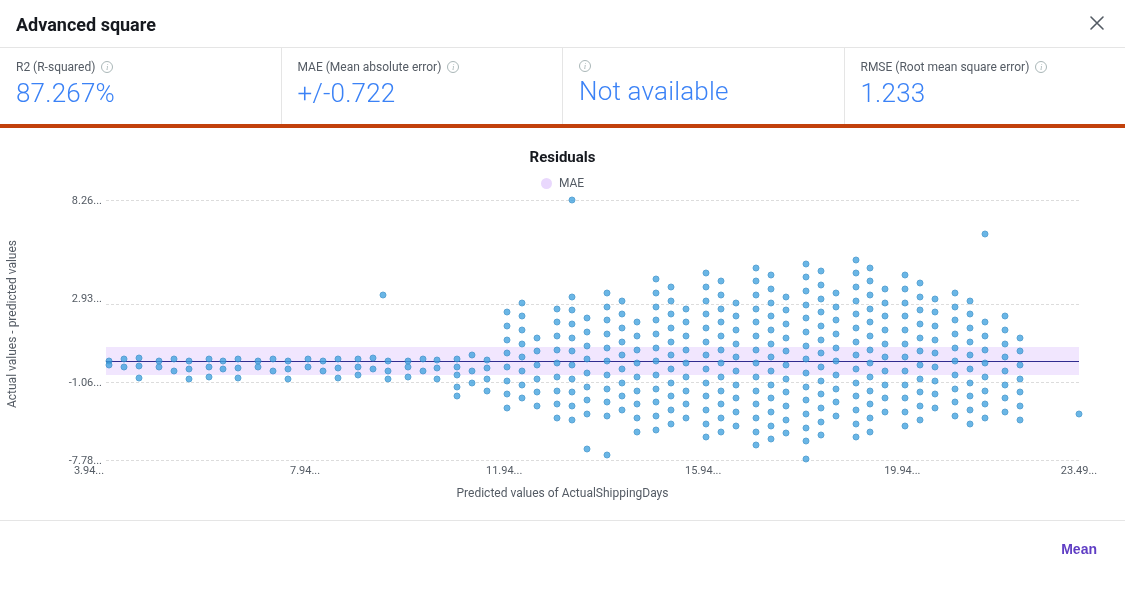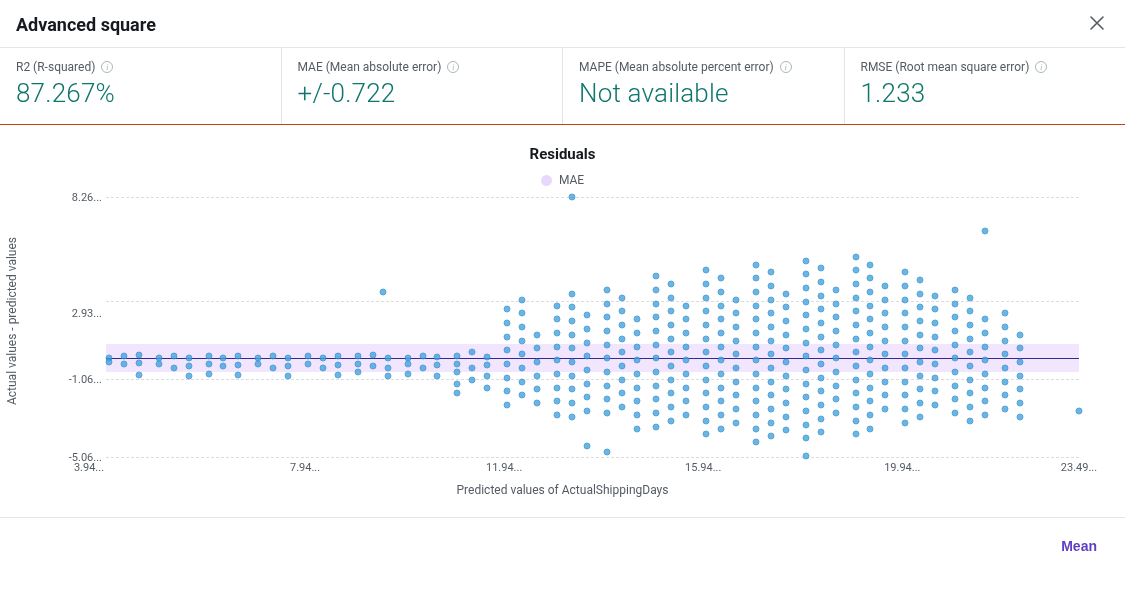--- a/index.html
+++ b/index.html
@@ -30,40 +30,40 @@
   }
   .close-x {
     cursor: pointer;
     color: #545b64;
     width: 20px;
     height: 20px;
     line-height: 1;
   }
   .metrics-row {
     display: flex;
-    border-bottom: 1px solid #c2410c;
+    border-bottom: 4px solid #c2410c;
   }
   .metric {
     flex: 1;
     padding: 12px 16px 16px 16px;
     border-right: 1px solid #e5e5e5;
   }
   .metric:last-child { border-right: none; }
   .metric-label {
     font-size: 12px;
     color: #545b64;
     display: flex;
     align-items: center;
     gap: 6px;
     margin-bottom: 4px;
   }
   .metric-value {
     font-size: 26px;
     font-weight: 300;
-    color: #0f766e;
+    color: #3b82f6;
     letter-spacing: 0.2px;
   }
   .info-icon {
     width: 12px;
     height: 12px;
     border: 1px solid #aab7b8;
     border-radius: 50%;
     display: inline-flex;
     align-items: center;
     justify-content: center;
@@ -228,21 +228,20 @@
     </div>
     <div class="metric">
       <div class="metric-label">
         <span>MAE (Mean absolute error)</span>
         <span class="info-icon">i</span>
       </div>
       <div class="metric-value">+/-0.722</div>
     </div>
     <div class="metric">
       <div class="metric-label">
-        <span>MAPE (Mean absolute percent error)</span>
         <span class="info-icon">i</span>
       </div>
       <div class="metric-value">Not available</div>
     </div>
     <div class="metric">
       <div class="metric-label">
         <span>RMSE (Root mean square error)</span>
         <span class="info-icon">i</span>
       </div>
       <div class="metric-value">1.233</div>
@@ -662,23 +661,23 @@
           <div class="pt" style="left: 898.843px; top: 211.982px;"></div>
           <div class="pt" style="left: 913.774px; top: 137.808px;"></div>
           <div class="pt" style="left: 913.774px; top: 151.471px;"></div>
           <div class="pt" style="left: 913.774px; top: 165.135px;"></div>
           <div class="pt" style="left: 913.774px; top: 178.799px;"></div>
           <div class="pt" style="left: 913.774px; top: 192.462px;"></div>
           <div class="pt" style="left: 913.774px; top: 206.126px;"></div>
           <div class="pt" style="left: 913.774px; top: 219.79px;"></div>
           <div class="pt" style="left: 973px; top: 213.934px;"></div>
         </div>
-    <div class="y-tick" style="top: 260px;">-5.06...</div>
+    <div class="y-tick" style="top: 260px;">-7.78...</div>
         <div class="y-tick" style="top: 181.922px;">-1.06...</div>
-        <div class="y-tick" style="top: 116px; text-align: center;">2.93...</div>
+        <div class="y-tick" style="top: 98px; text-align: center;">2.93...</div>
         <div class="y-tick" style="top: 0px;">8.26...</div>
         <div class="x-tick" style="left: 3px;">3.94...</div>
         <div class="x-tick" style="left: 219.079px;">7.94...</div>
         <div class="x-tick" style="left: 418.159px;">11.94...</div>
         <div class="x-tick" style="left: 617.238px;">15.94...</div>
         <div class="x-tick" style="left: 816.317px;">19.94...</div>
         <div class="x-tick" style="left: 993px;">23.49...</div>
       </div>
 
     <div class="x-axis-label">Predicted values of ActualShippingDays</div>

